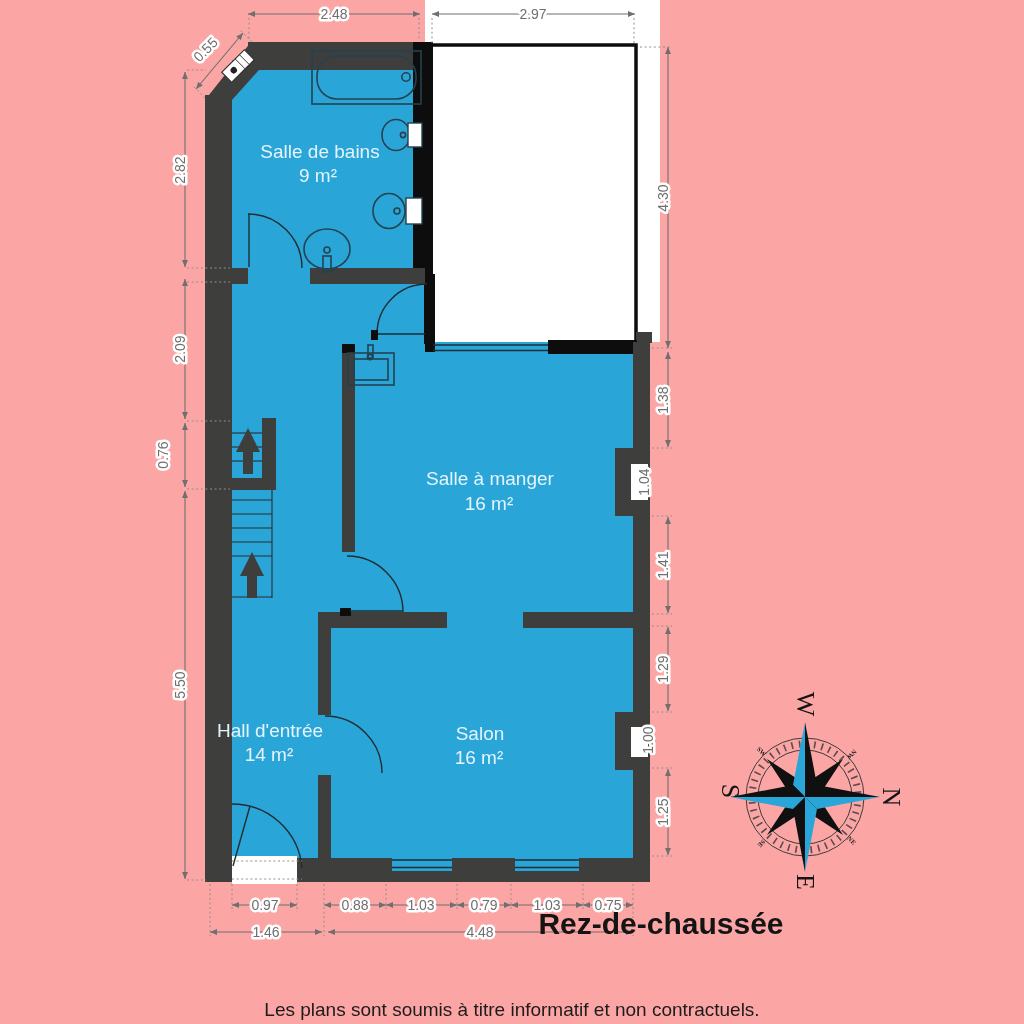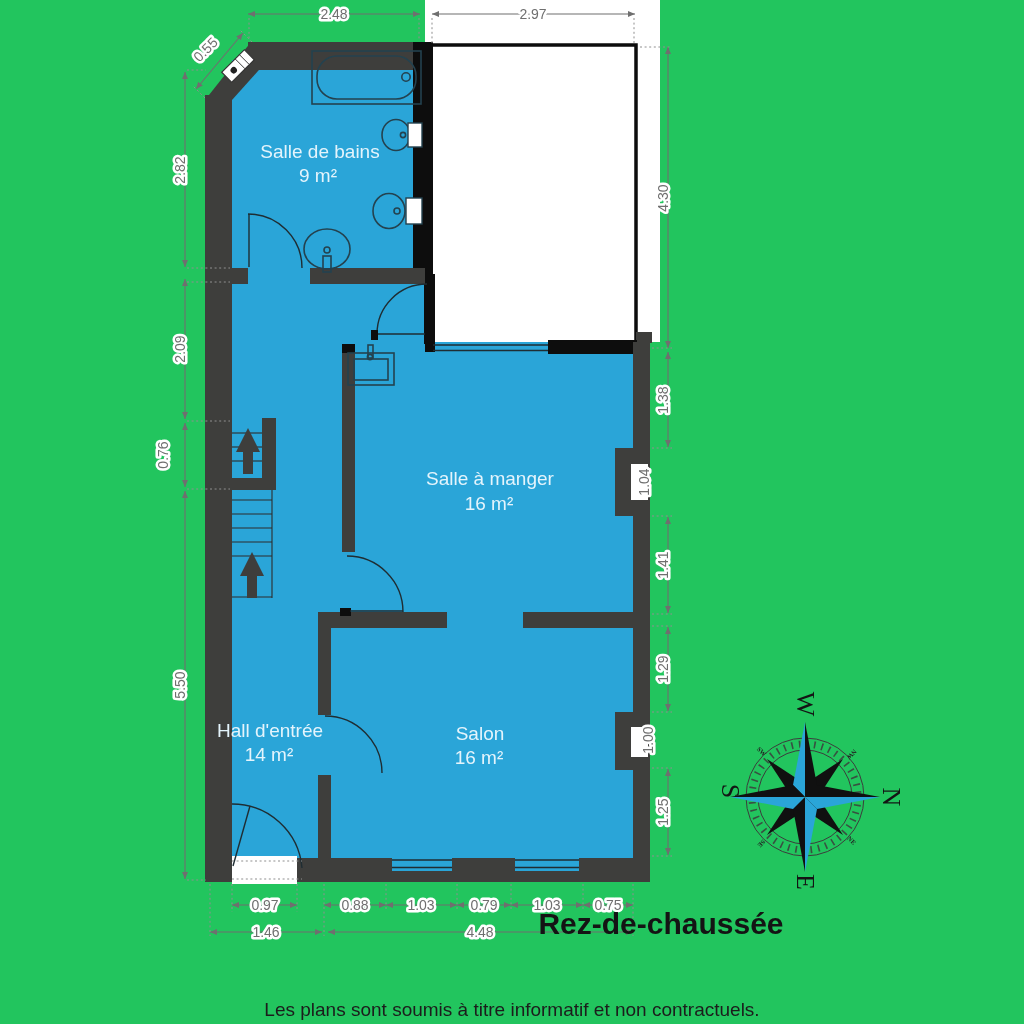--- a/index.html
+++ b/index.html
@@ -1,16 +1,16 @@
 <!DOCTYPE html>
 <html><head>
 <meta charset="utf-8">
 <style>
   html,body{margin:0;padding:0;background:#fff;}
-  .stage{position:relative;width:1024px;height:1024px;background:#22c55e;overflow:hidden;
+  .stage{position:relative;width:1024px;height:1024px;background:#fca5a5;overflow:hidden;
          font-family:"Liberation Sans",sans-serif;}
   .wall{fill:#3e3e3c}
   .wallb{fill:#0d0d0d}
   .blue{fill:#2aa5d8}
   .fx{fill:none;stroke:#24424f;stroke-width:1.6}
   .fxw{fill:#fff;stroke:#24424f;stroke-width:1.4}
   .arc{fill:none;stroke:#1f2d33;stroke-width:1.4}
   .winline{stroke:#1f2d33;stroke-width:1.4}
   .dim{stroke:#6f6f6f;stroke-width:1.1}
   .ext{stroke:#8f8f8f;stroke-width:1;stroke-dasharray:2 2.6;fill:none}

